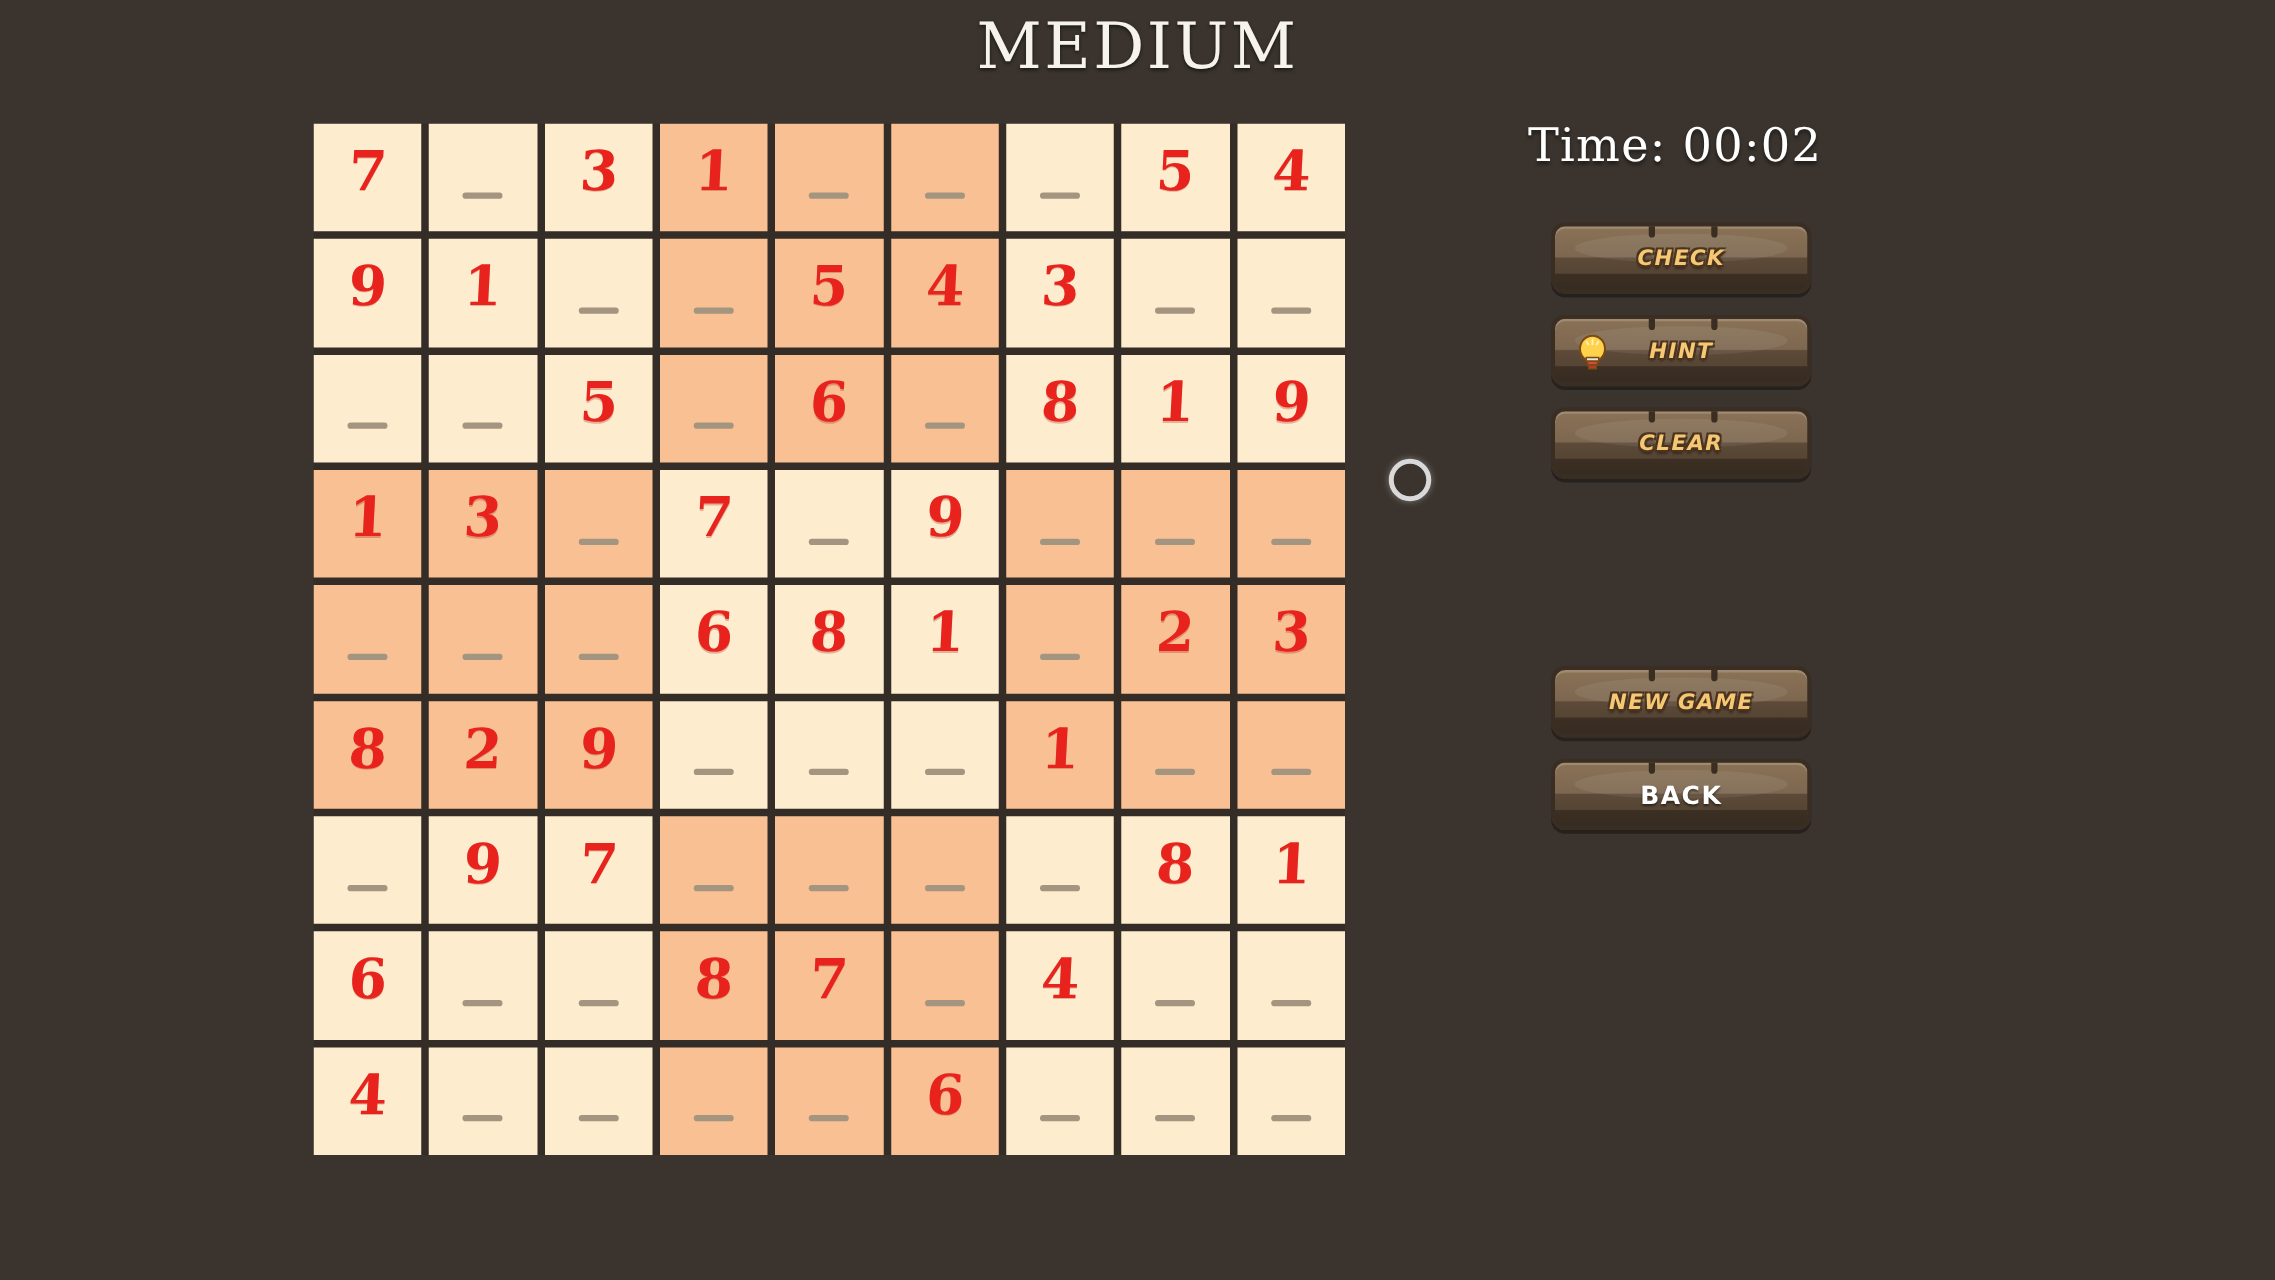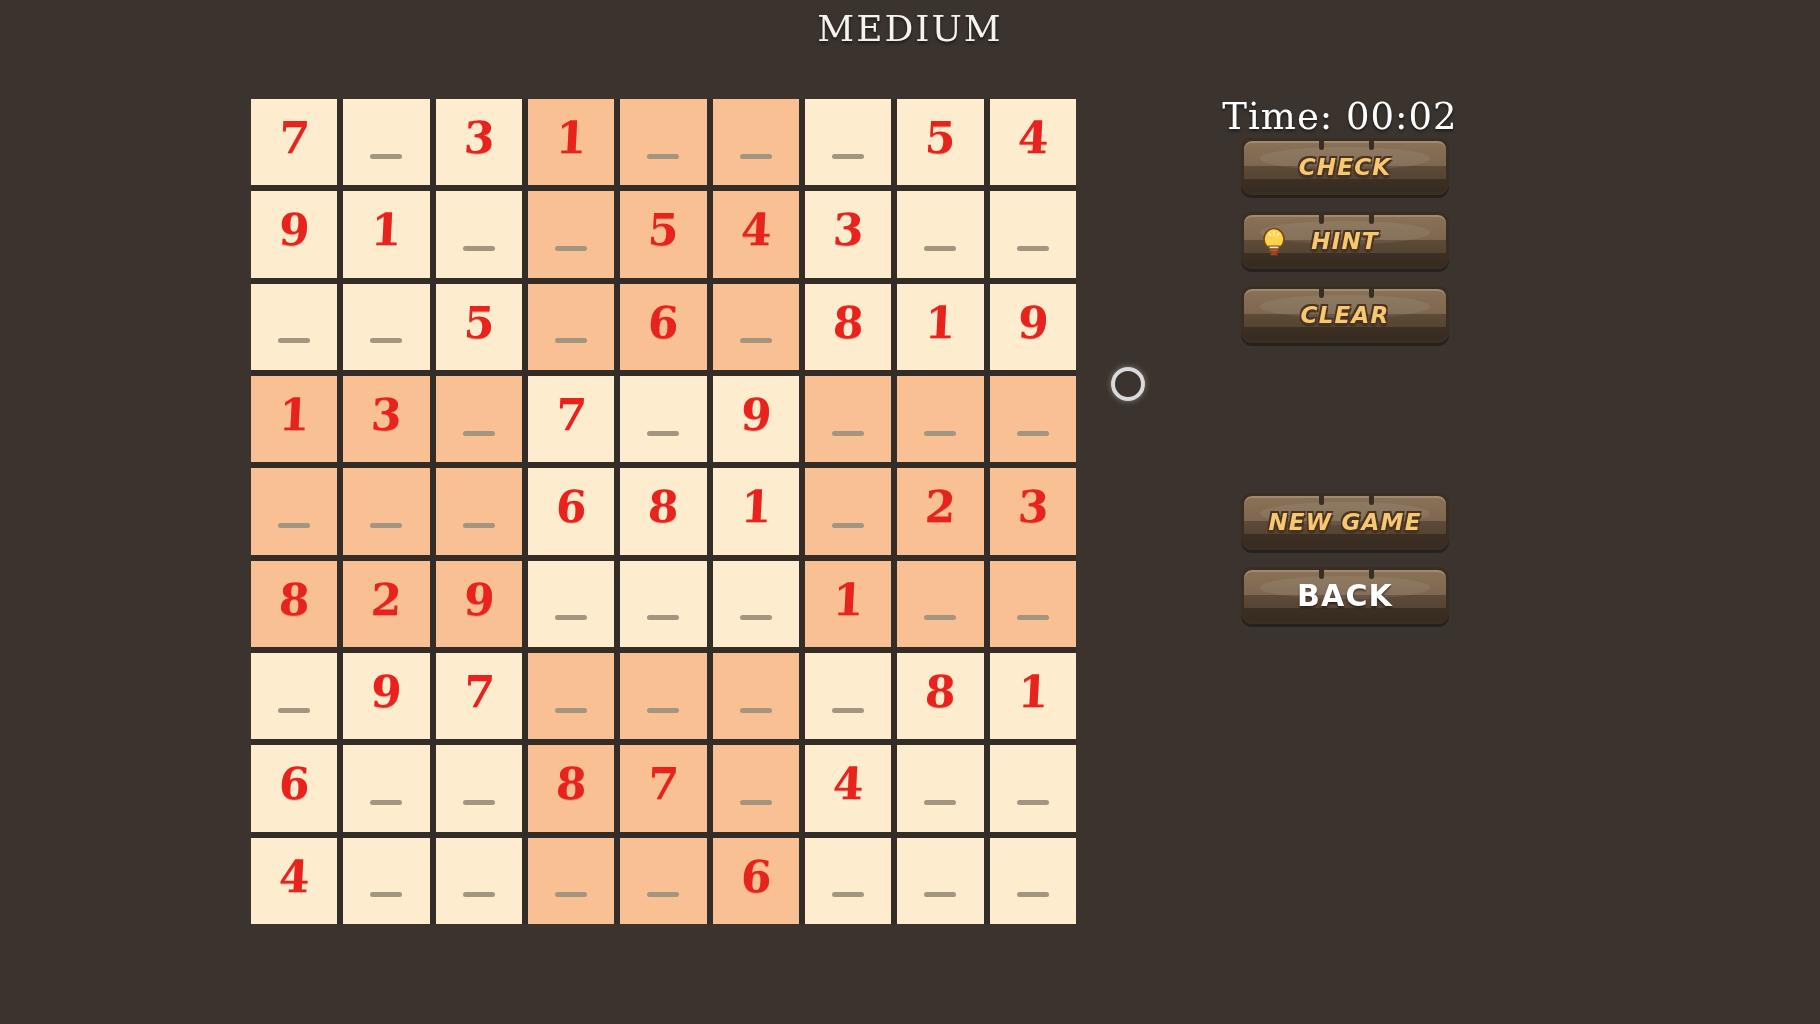--- a/index.html
+++ b/index.html
@@ -13,21 +13,21 @@
     position: relative;
   }
 
   
   #page-title {
     position: absolute;
     top: 8px;
     left: 0;
     width: 1820px;
     text-align: center;
-    font-size: 36px;
+    font-size: 51px;
     letter-spacing: 2px;
     color: #f6f2ec;
     font-family: "DejaVu Serif", serif;
     font-weight: normal;
     text-shadow: 0 2px 3px rgba(0,0,0,.55);
   }
 
   
   #board-wrap {
     position: absolute;
@@ -86,20 +86,21 @@
     height: 830px;
   }
 
   #timer-row {
     text-align: center;
     width: 290px;
     font-family: "DejaVu Serif", serif;
     font-size: 37px;
     color: #ffffff;
     letter-spacing: 1px;
+    margin-bottom: 40px;
     text-shadow: 0 2px 3px rgba(0,0,0,.5);
   }
 
   .btn {
     position: relative;
     width: 208px;
     height: 57px;
     margin: 0 0 17px 46px;
     border-radius: 11px;
     background:
@@ -141,31 +142,31 @@
   }
   .btn .nick-l { left: 37%; }
   .btn .nick-r { left: 62%; }
 
   .btn .label {
     position: relative;
     z-index: 3;
     font-family: "DejaVu Sans", sans-serif;
     font-weight: bold;
     font-style: italic;
-    font-size: 23px;
+    font-size: 17px;
     letter-spacing: 1.2px;
     color: #f6c874;
     text-shadow: -1.6px -1.6px 0 #4a3420, 1.6px -1.6px 0 #4a3420,
                  -1.6px 1.6px 0 #4a3420, 1.6px 1.6px 0 #4a3420,
                  0 3px 2px rgba(0,0,0,.4);
   }
   .btn.plain .label {
     color: #ffffff;
     font-style: normal;
-    font-size: 30px;
+    font-size: 20px;
     text-shadow: 0 2px 2px rgba(0,0,0,.5);
   }
 
   .btn .bulb {
     position: absolute;
     left: 17px;
     top: 12px;
     z-index: 3;
     width: 26px;
     height: 32px;

